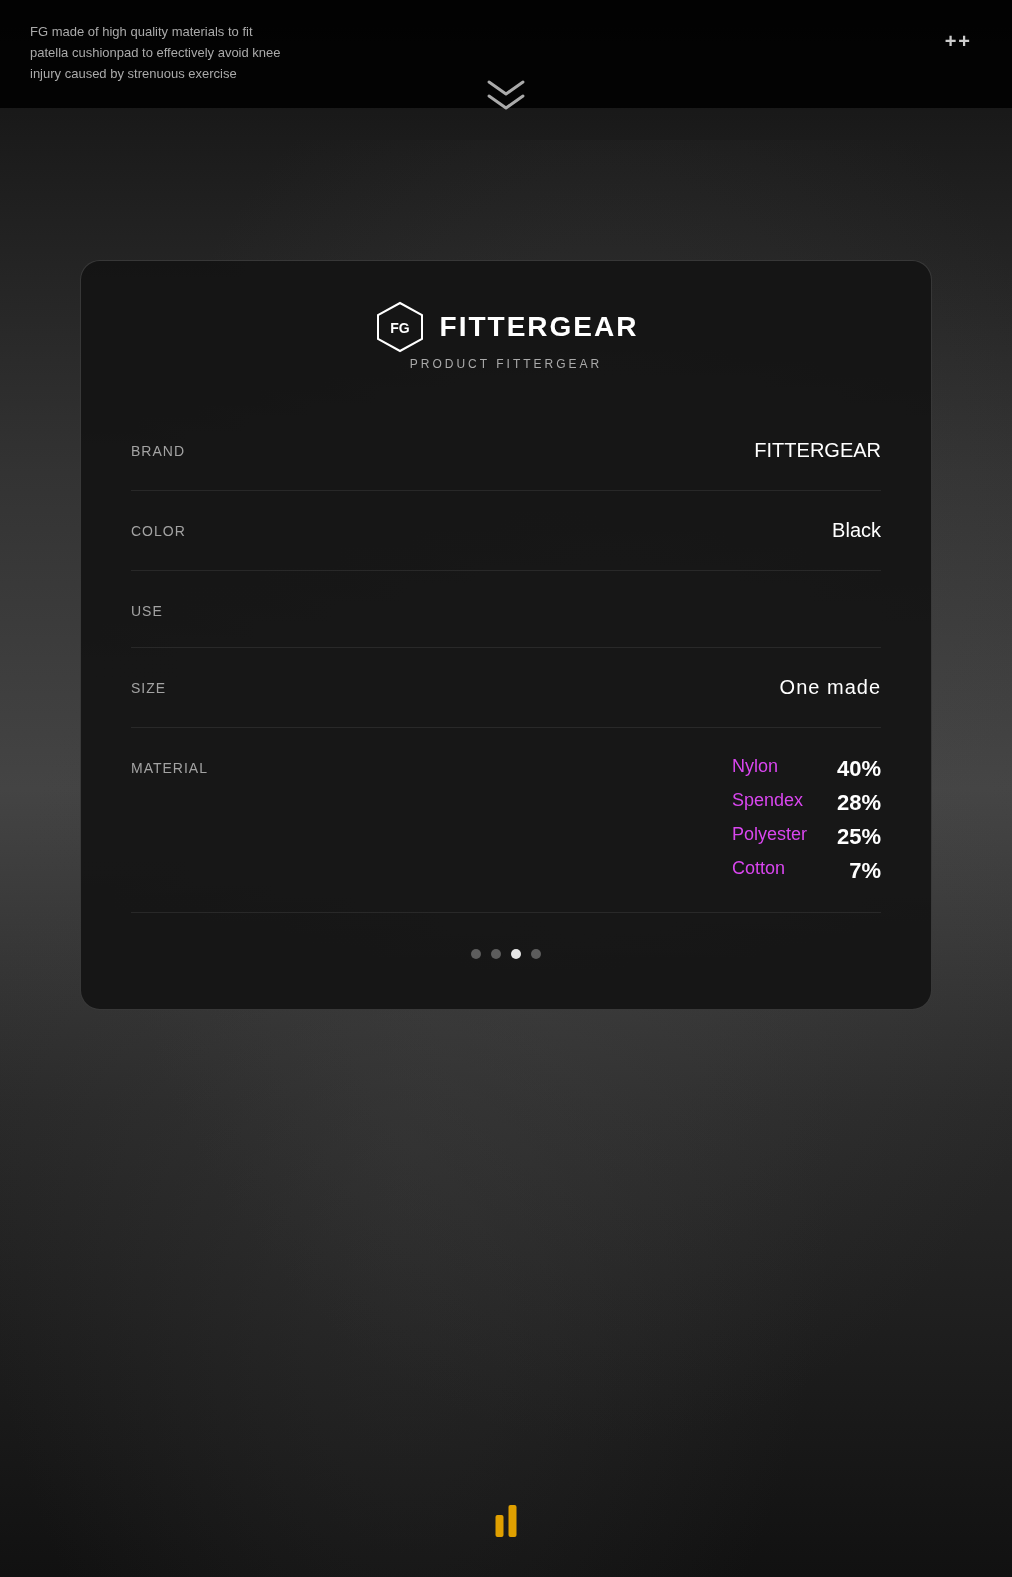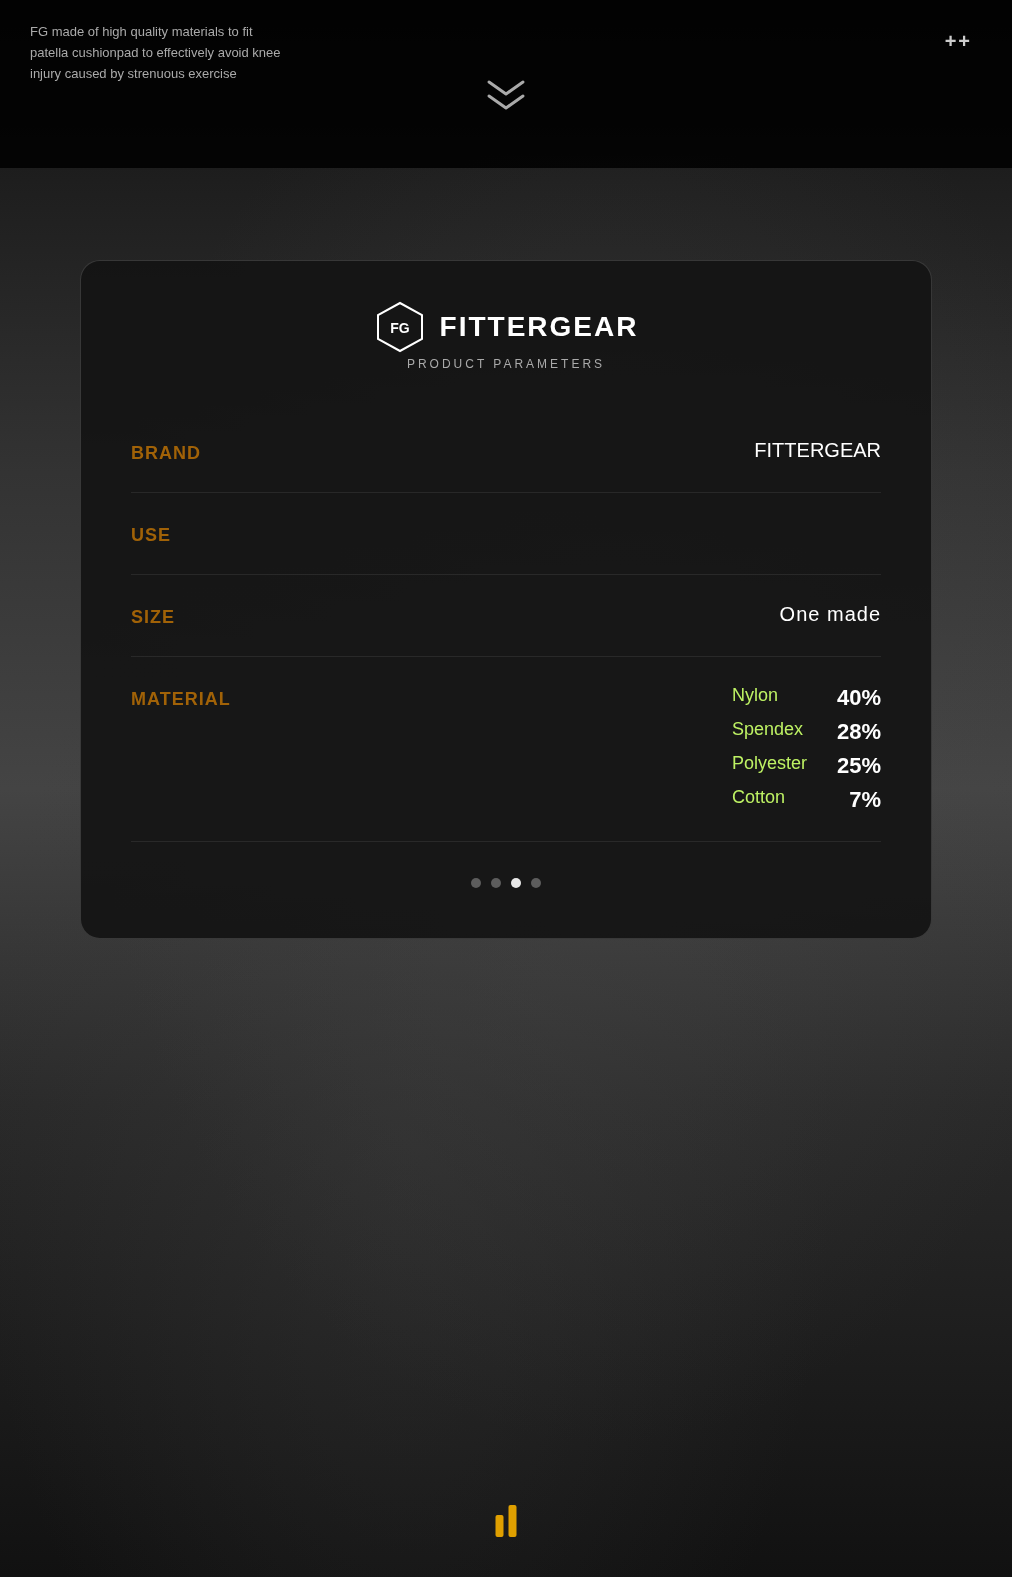--- a/index.html
+++ b/index.html
@@ -26,21 +26,21 @@
       position: absolute;
       top: 140px; left: 0; right: 0; bottom: 0;
       background: radial-gradient(ellipse at 60% 40%, rgba(80,80,80,0.3) 0%, transparent 60%),
                   radial-gradient(ellipse at 40% 70%, rgba(60,60,60,0.4) 0%, transparent 50%);
       z-index: 0;
     }
 
     .header-section {
       position: absolute;
       top: 0; left: 0; right: 0;
-      height: 168px;
+      height: 108px;
       background: rgba(0,0,0,0.85);
       z-index: 2;
       display: flex;
       align-items: flex-start;
       padding: 22px 30px;
     }
 
     .header-text {
       color: #aaa;
       font-size: 13px;
@@ -120,23 +120,23 @@
       align-items: flex-start;
       padding: 28px 0;
       border-bottom: 1px solid rgba(255,255,255,0.08);
     }
 
     .param-row:last-of-type {
       border-bottom: none;
     }
 
     .param-label {
-      color: #a16207;
-      font-size: 18px;
-      font-weight: bold;
+      color: #a3a3a3;
+      font-size: 14px;
+      font-weight: normal;
       letter-spacing: 1px;
       padding-top: 4px;
       min-width: 130px;
     }
 
     .param-value {
       color: #fff;
       font-size: 20px;
       text-align: right;
       flex: 1;
@@ -154,21 +154,21 @@
 
     
     .material-grid {
       display: grid;
       grid-template-columns: 1fr auto;
       gap: 8px 30px;
       text-align: right;
     }
 
     .mat-name {
-      color: #bef264;
+      color: #d946ef;
       font-size: 18px;
       text-align: left;
     }
 
     .mat-pct {
       color: #fff;
       font-size: 22px;
       font-weight: bold;
     }
 
@@ -241,28 +241,32 @@
 
   <div class="card-header">
     <div class="logo-row">
 
       <svg class="logo-icon" viewBox="0 0 52 52" xmlns="http://www.w3.org/2000/svg">
         <polygon points="26,2 48,14 48,38 26,50 4,38 4,14" fill="none" stroke="white" stroke-width="2"></polygon>
         <text x="50%" y="55%" dominant-baseline="middle" text-anchor="middle" fill="white" font-size="14" font-weight="bold" font-family="Arial">FG</text>
       </svg>
       <span class="brand-title">FITTERGEAR</span>
     </div>
-    <span class="product-params">PRODUCT PARAMETERS</span>
+    <span class="product-params">PRODUCT FITTERGEAR</span>
   </div>
 
   <div class="param-row">
     <span class="param-label">BRAND</span>
     <span class="param-value">FITTERGEAR</span>
   </div>
 
+  <div class="param-row">
+    <span class="param-label">COLOR</span>
+    <span class="param-value">Black</span>
+  </div>
 
   <div class="param-row">
     <span class="param-label">USE</span>
   </div>
 
   <div class="param-row">
     <span class="param-label">SIZE</span>
     <span class="param-value size-val">One  made</span>
   </div>
 

